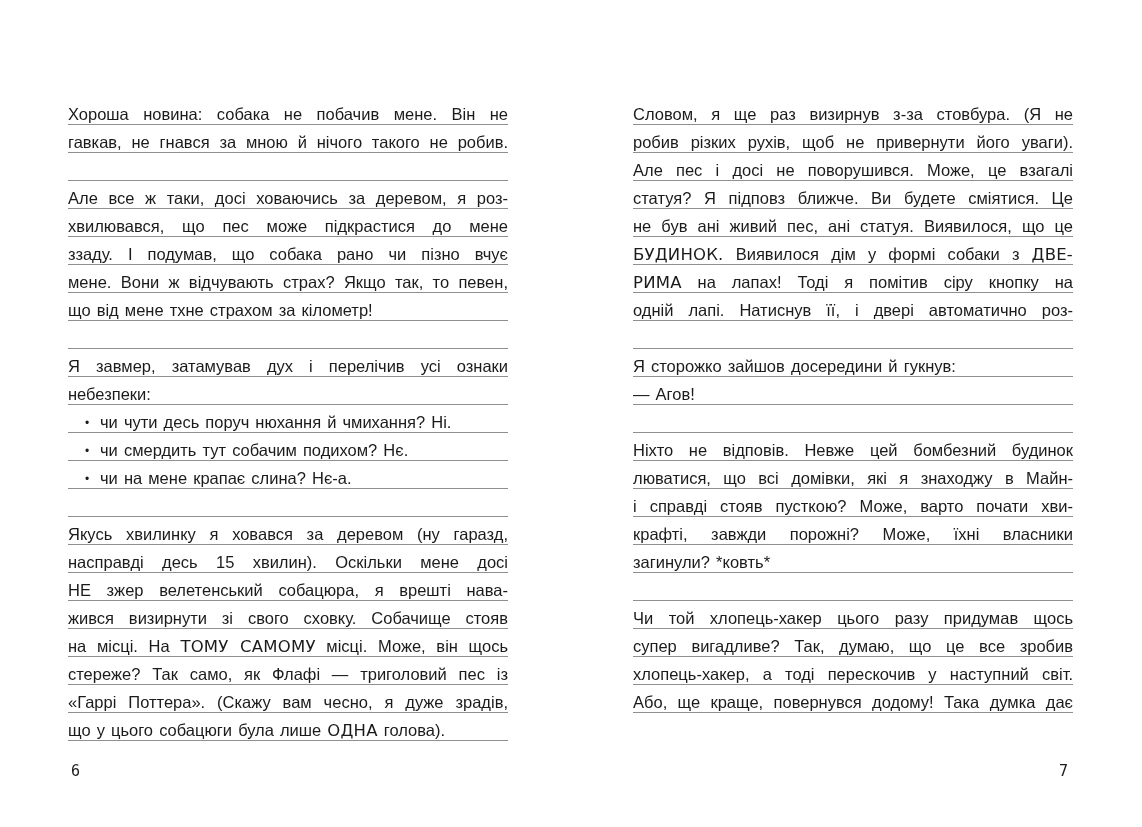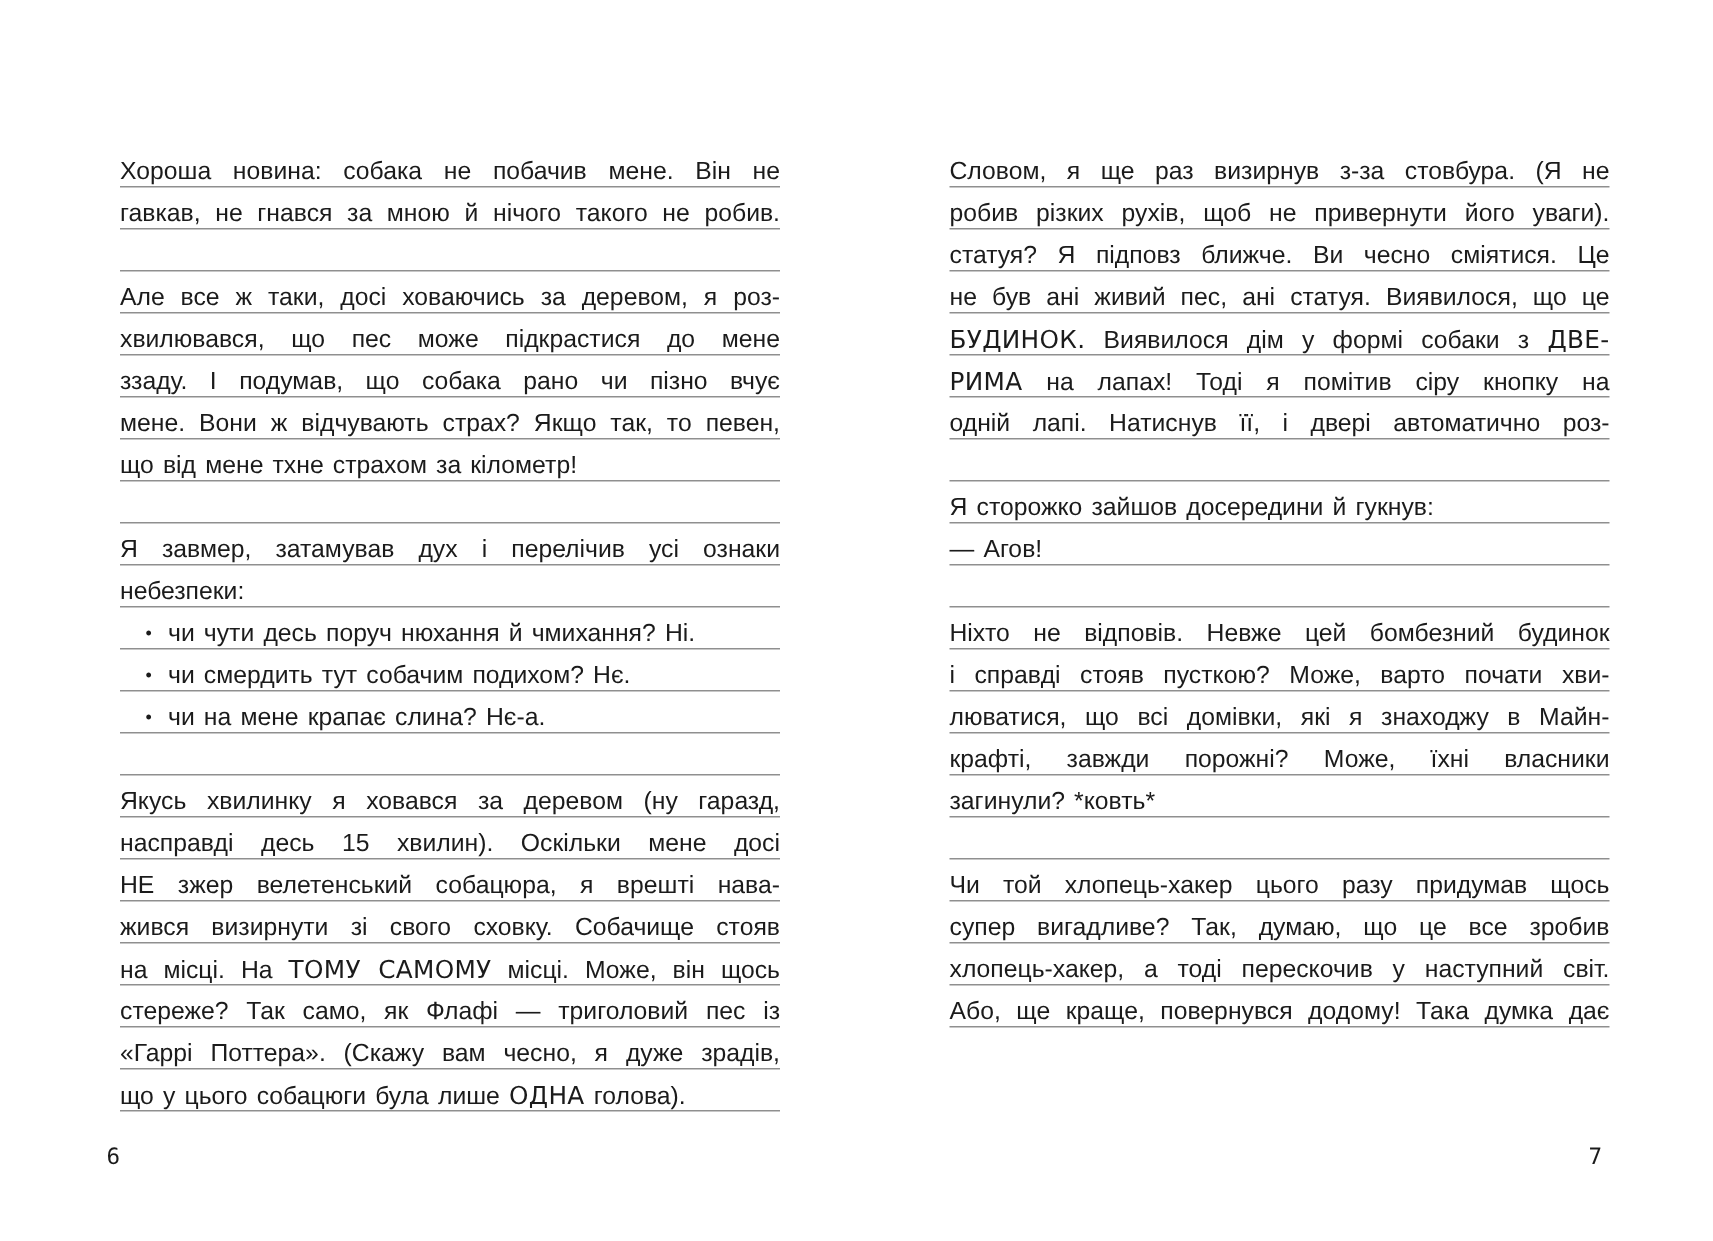--- a/index.html
+++ b/index.html
@@ -18,21 +18,21 @@
   .spread {
     position: absolute;
     inset: 0;
     background: var(--bg, #ffffff);
   }
   .page-col {
     position: absolute;
     top: 97px;
     width: 440px;
   }
-  #left-col  { left: 80px;  }
+  #left-col  { left: 68px;  }
   #right-col { left: 633px; }
   .line {
     position: relative;
     height: 27px;
     border-bottom: 1px solid var(--rule, #8f8f8f);
   }
   .line-text {
     position: relative;
     top: 4px;
     height: 27px;
@@ -146,21 +146,24 @@
       </div>
     </div>
   <div class="page-col" id="right-col">
       <div class="line">
         <div class="line-text j"><span>Словом, я ще раз визирнув з-за стовбура. (Я не</span></div>
       </div>
       <div class="line">
         <div class="line-text j"><span>робив різких рухів, щоб не привернути його уваги).</span></div>
       </div>
       <div class="line">
-        <div class="line-text j"><span>статуя? Я підповз ближче. Ви чесно сміятися. Це</span></div>
+        <div class="line-text j"><span>Але пес і досі не поворушився. Може, це взагалі</span></div>
+      </div>
+      <div class="line">
+        <div class="line-text j"><span>статуя? Я підповз ближче. Ви будете сміятися. Це</span></div>
       </div>
       <div class="line">
         <div class="line-text j"><span>не був ані живий пес, ані статуя. Виявилося, що це</span></div>
       </div>
       <div class="line">
         <div class="line-text j"><span class="em">БУДИНОК.</span><span> Виявилося дім у формі собаки з </span><span class="em">ДВЕ-</span></div>
       </div>
       <div class="line">
         <div class="line-text j"><span class="em">РИМА</span><span> на лапах! Тоді я помітив сіру кнопку на</span></div>
       </div>
@@ -176,24 +179,24 @@
       <div class="line">
         <div class="line-text"><span>— Агов!</span></div>
       </div>
       <div class="line">
         <div class="line-text"></div>
       </div>
       <div class="line">
         <div class="line-text j"><span>Ніхто не відповів. Невже цей бомбезний будинок</span></div>
       </div>
       <div class="line">
+        <div class="line-text j"><span>люватися, що всі домівки, які я знаходжу в Майн-</span></div>
+      </div>
+      <div class="line">
         <div class="line-text j"><span>і справді стояв пусткою? Може, варто почати хви-</span></div>
-      </div>
-      <div class="line">
-        <div class="line-text j"><span>люватися, що всі домівки, які я знаходжу в Майн-</span></div>
       </div>
       <div class="line">
         <div class="line-text j"><span>крафті, завжди порожні? Може, їхні власники</span></div>
       </div>
       <div class="line">
         <div class="line-text"><span>загинули? *ковть*</span></div>
       </div>
       <div class="line">
         <div class="line-text"></div>
       </div>

